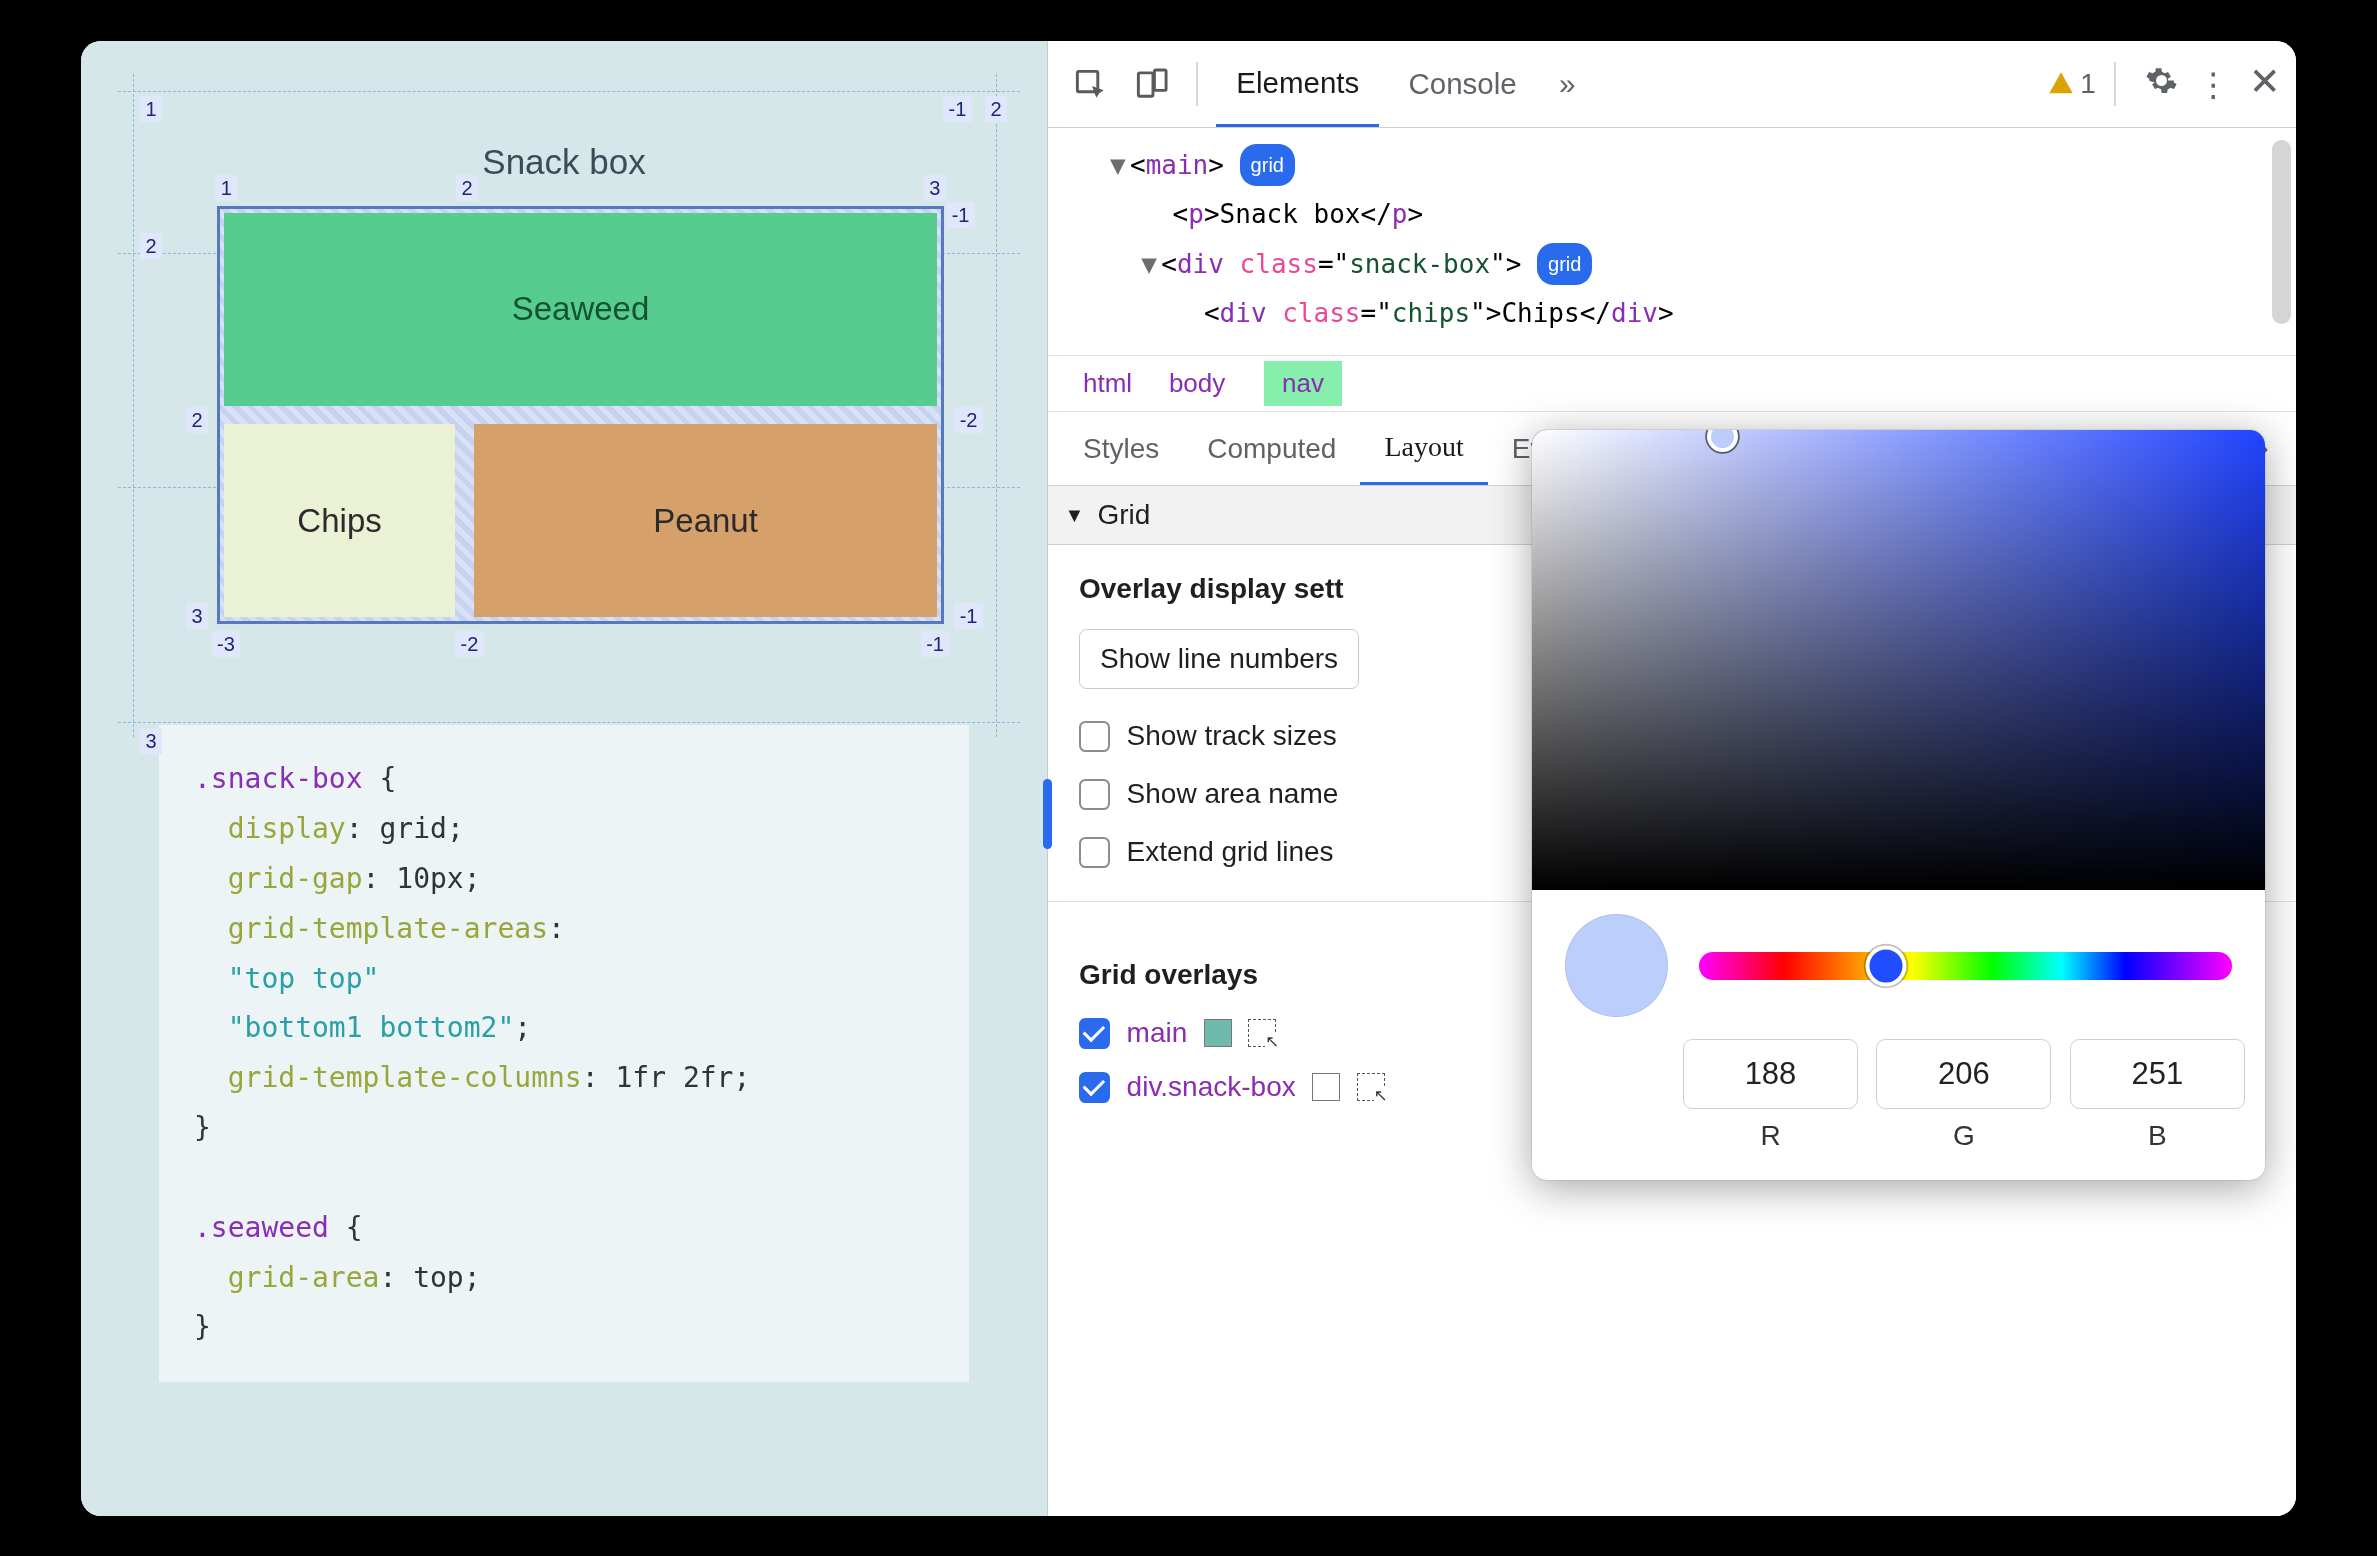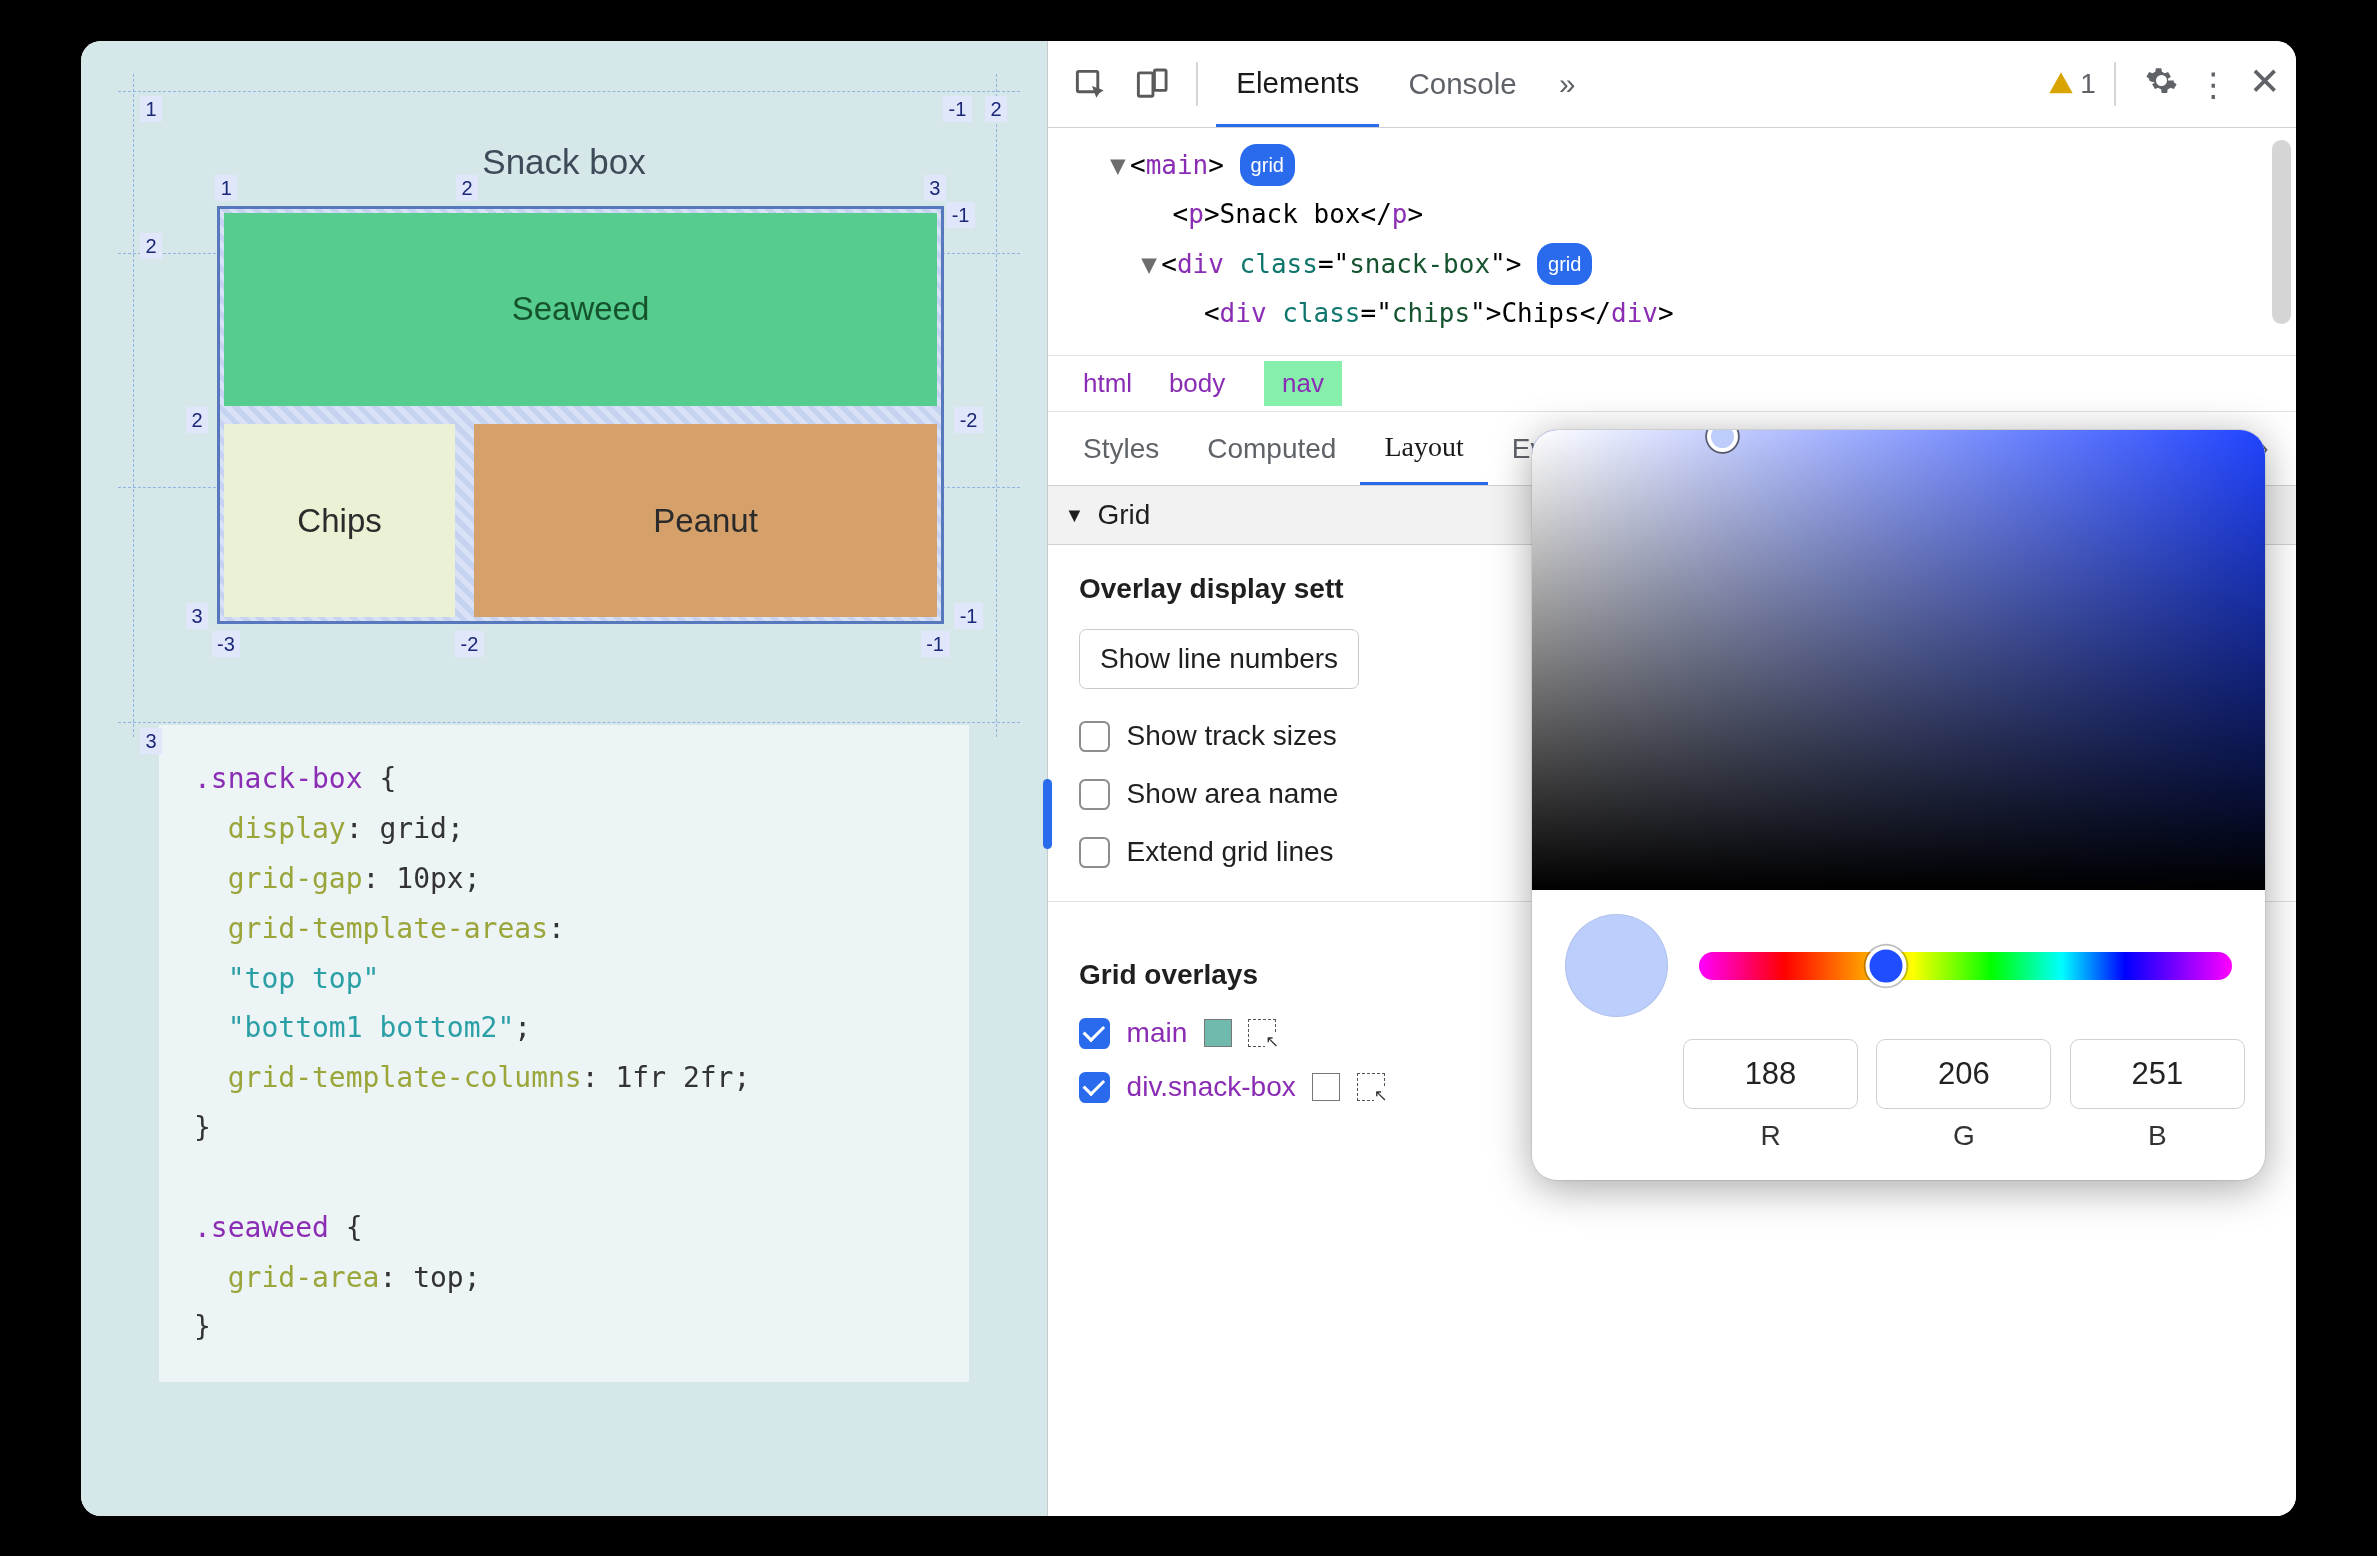--- a/index.html
+++ b/index.html
@@ -115,21 +115,21 @@
     padding: 13px 9.2px 5.5px 41px;
     font-family: ui-monospace, Menlo, monospace;
     font-size: 26px;
     line-height: 1.9;
     height: 227px;
     overflow: hidden;
     position: relative;
   }
   .dom-line { white-space: pre; margin-left: 21px; }
   .tag { color:#8a2db4; }
-  .attr{ color:#0f766e; }
+  .attr{ color:#ec4899; }
   .val { color:#14532d; }
   .badge-grid {
     background:#2a6bed; color:#fff; font-size:20px; padding:1.8px 11px;
     border-radius:16.6px; font-family:-apple-system,sans-serif; display:inline-block;
     vertical-align:1.8px;
   }
   .caret { color:#6d6d6d; display:inline-block; width:20px;}
 
   .crumbs {
     height: 57px;
@@ -195,21 +195,21 @@
 
   .scroll-indicator { position:absolute; right:5.5px; top:99px; width:18.4px; height:184px; background:#d5d5d5; border-radius:9.2px;}
   .resizer { position:absolute; left:-5.5px; top:50%; width:9.2px; height:70px; background:#2a6bed; border-radius:5.5px;}
 
   
   .picker {
     position:absolute;
     right: 31px; top: 389px;
     width: 733px;
     background:#fff;
-    border-radius:25px;
+    border-radius:15px;
     box-shadow: 0 7.4px 41px rgba(0,0,0,.35), 0 0 0 0.9px rgba(0,0,0,.08);
     overflow:hidden;
     z-index: 50;
   }
   .sv-field {
     height: 460px;
     background:
       linear-gradient(to top, #000, rgba(0,0,0,0)),
       linear-gradient(to right, #fff, rgba(255,255,255,0)),
       #2144ff;

